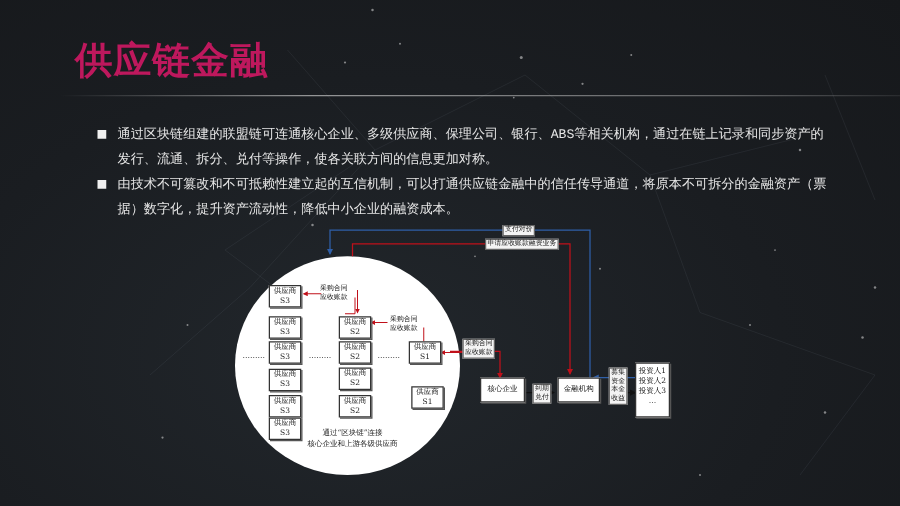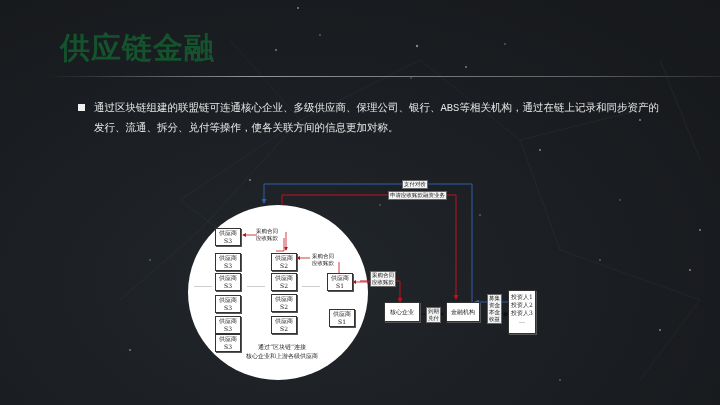--- a/index.html
+++ b/index.html
@@ -1,20 +1,20 @@
 <!DOCTYPE html>
 <html><head>
 <meta charset="utf-8">
 <style>
   html,body{margin:0;padding:0;}
   body{width:720px;height:405px;overflow:hidden;position:relative;
     background:radial-gradient(ellipse at 40% 70%, #22272c 0%, #1a1d21 55%, #16181b 100%);
     font-family:"DejaVu Sans", sans-serif;}
   .stars{position:absolute;inset:0;pointer-events:none;}
-  .title{position:absolute;left:60px;top:28px;color:#14532d;font-size:30px;font-weight:bold;letter-spacing:1px;font-family:"DejaVu Sans",sans-serif;}
+  .title{position:absolute;left:60px;top:28px;color:#be185d;font-size:30px;font-weight:bold;letter-spacing:1px;font-family:"DejaVu Sans",sans-serif;}
   .title-line{position:absolute;left:48px;top:76px;width:672px;height:1px;
     background:linear-gradient(90deg, rgba(255,255,255,0) 0%, rgba(200,200,200,.7) 30%, rgba(200,200,200,.4) 80%, rgba(200,200,200,.1) 100%);}
   .bullets{position:absolute;left:78px;top:98px;width:590px;color:#e6e6e6;font-size:10.5px;line-height:20px;font-family:Liberation Mono, monospace;}
   .bullet{position:relative;padding-left:16px;}
   .bullet .sq{position:absolute;left:0;top:6px;width:7px;height:7px;background:#f0f0f0;}
   .circ-bg{position:absolute;left:188px;top:205px;width:180px;height:175px;border-radius:50%;background:#fff;}
   .diagram{position:absolute;left:0;top:0;width:720px;height:405px;}
   .box{position:absolute;background:#fff;border:1px solid #333;box-shadow:1px 1px 0 #555;
     font-family:"DejaVu Serif",serif;font-size:6px;color:#222;text-align:center;line-height:8px;}
   .lbl{position:absolute;font-family:"DejaVu Serif",serif;font-size:5.5px;color:#222;line-height:7px;text-align:center;}
@@ -59,20 +59,24 @@
 </svg>
 
 <div class="title">供应链金融</div>
 <div class="title-line"></div>
 
 <div class="bullets">
   <div class="bullet">
     <span class="sq"></span>
     <span>通过区块链组建的联盟链可连通核心企业、多级供应商、保理公司、银行、ABS等相关机构，通过在链上记录和同步资产的发行、流通、拆分、兑付等操作，使各关联方间的信息更加对称。</span>
   </div>
+  <div class="bullet">
+    <span class="sq"></span>
+    <span>由技术不可篡改和不可抵赖性建立起的互信机制，可以打通供应链金融中的信任传导通道，将原本不可拆分的金融资产（票据）数字化，提升资产流动性，降低中小企业的融资成本。</span>
+  </div>
 </div>
 
 <div class="circ-bg"></div>
 
 <svg class="diagram" width="720" height="405">
   <defs>
     <marker id="ar" markerWidth="5" markerHeight="5" refX="4" refY="2.5" orient="auto">
         <path d="M0,0 L5,2.5 L0,5 z" fill="#c0101a"></path>
       </marker>
     <marker id="ab" markerWidth="5" markerHeight="5" refX="4" refY="2.5" orient="auto">

